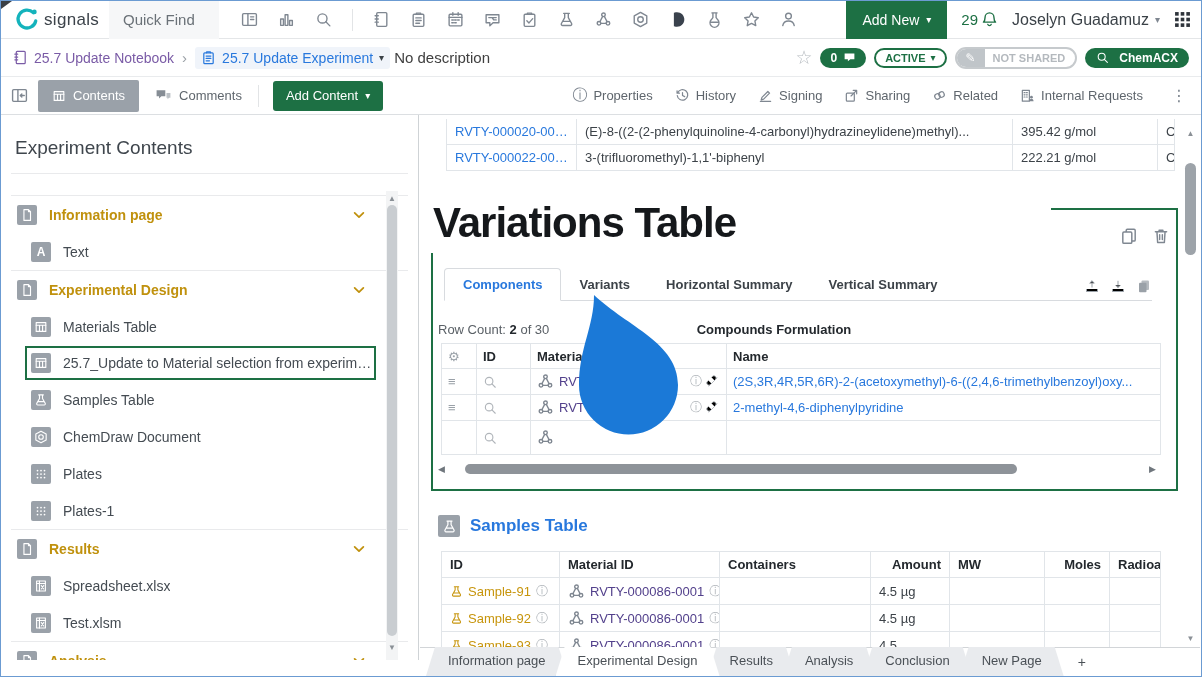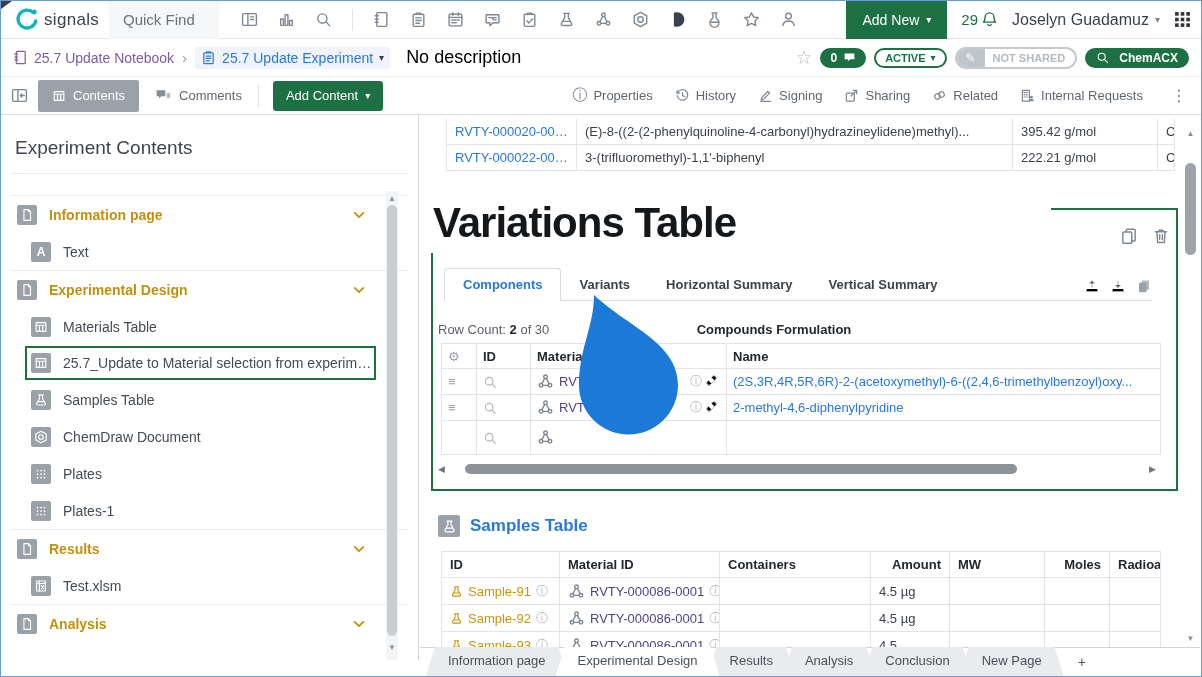--- a/index.html
+++ b/index.html
@@ -26,21 +26,21 @@
   .user .caret { color:#7f8791; }
   
   .crumbrow { position:absolute; left:0; top:38px; right:0; height:38px; display:flex; align-items:center; border-bottom:1px solid #e9ebed; background:#fff; }
   .crumb { display:flex; align-items:center; gap:6px; font-size:14px; cursor:pointer; }
   .crumb.nb { color:#7a5ba6; padding-left:12px; }
   .crumb.nb svg { stroke:#7a5ba6; }
   .crumb-sep { color:#9aa0a6; font-size:15px; padding:0 8px; }
   .crumb.exp { color:#2878dd; background:#f0f4fa; padding:3px 6px; border-radius:3px; }
   .crumb.exp svg { stroke:#2878dd; }
   .crumb.exp .caret { color:#3b4248; }
-  .nodesc { color:#000000; font-size:18px; margin-left:16px; }
+  .nodesc { color:#404040; font-size:15px; margin-left:4px; }
   .crumb-right { margin-left:auto; display:flex; align-items:center; gap:8px; padding-right:12px; }
   .star-btn { font-size:19px; color:#b6bbc0; cursor:pointer; }
   .pill-cmt { background:#1d7044; color:#fff; font-size:12px; font-weight:bold; border-radius:13px; padding:3px 10px; display:flex; align-items:center; gap:6px; cursor:pointer; }
   .pill-cmt svg { width:13px; height:13px; }
   .pill-active { border:2px solid #1d7044; color:#1d7044; font-size:11px; font-weight:bold; border-radius:13px; padding:2px 9px; display:flex; align-items:center; gap:5px; cursor:pointer; background:#fff; }
   .pill-active .caret { color:#1d7044; }
   .pill-shared { border:2px solid #c6cacd; border-radius:13px; display:flex; align-items:center; overflow:hidden; cursor:default; background:#fff; }
   .pill-shared .pencil-seg { background:#c0c5c9; color:#fff; font-size:12px; padding:2px 9px; }
   .pill-shared .txt { color:#b4b9be; font-size:11px; font-weight:bold; padding:2px 10px 2px 8px; }
   .btn-chemacx { background:#1d7044; border-radius:13px; padding:3px 11px; font-size:12px; font-weight:bold; gap:10px; }
@@ -621,20 +621,28 @@
               <use href="#i-chev"></use>
             </svg>
           </span>
       </div>
       <div class="sb-item child">
         <span class="sb-ic">
             <svg class="ic icw">
               <use href="#i-excelw"></use>
             </svg>
           </span>
+        <span class="sb-label">Spreadsheet.xlsx</span>
+      </div>
+      <div class="sb-item child">
+        <span class="sb-ic">
+            <svg class="ic icw">
+              <use href="#i-excelw"></use>
+            </svg>
+          </span>
         <span class="sb-label">Test.xlsm</span>
       </div>
       <div class="sb-hr"></div>
       <div class="sb-item section">
         <span class="sb-ic">
             <svg class="ic icw">
               <use href="#i-pagew"></use>
             </svg>
           </span>
         <span class="sb-label">Analysis</span>

